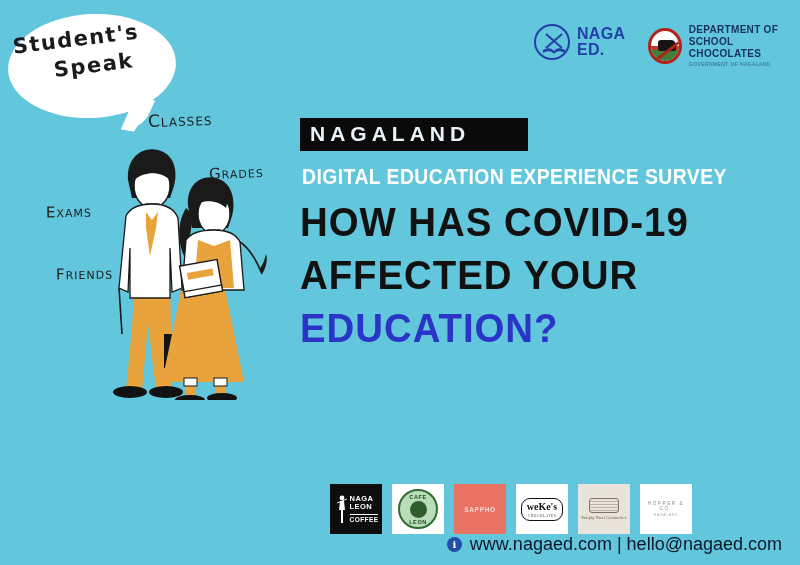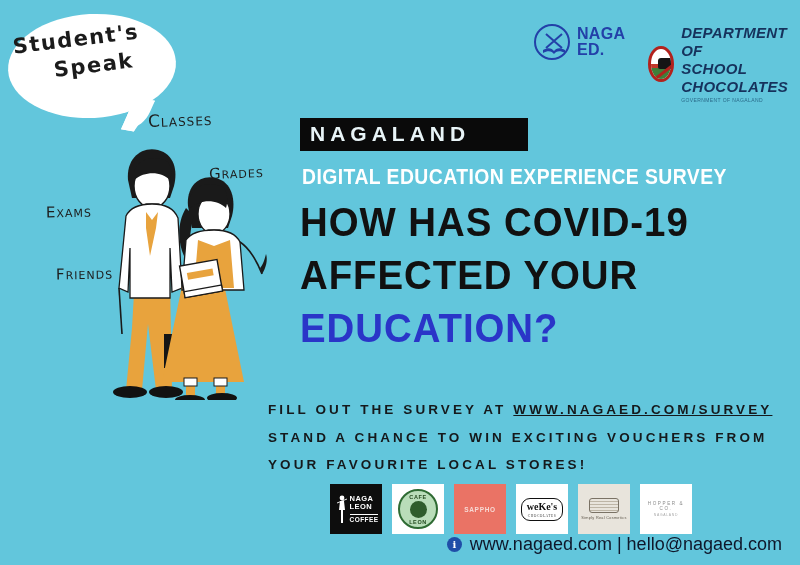--- a/index.html
+++ b/index.html
@@ -126,21 +126,21 @@
   
   .logo-nagaed { position:absolute; left:534px; top:24px; display:flex; align-items:center; gap:7px;}
   .nagaed-mark { width:36px; height:36px; border-radius:50%; border:2px solid #2340a8; position:relative; }
   .nagaed-txt { color:#2340a8; font-weight:bold; font-size:16px; line-height:1.0; letter-spacing:0.3px;}
   .logo-dept { position:absolute; left:648px; top:24px; display:flex; align-items:center; gap:7px;}
   .dept-seal { width:36px; height:36px; border-radius:50%; background:#ffffff; border:3px solid #b2221d; position:relative; overflow:hidden;}
   .seal-green{ position:absolute; left:0; bottom:0; width:100%; height:34%; background:#3f7f3a;}
   .seal-red{ position:absolute; left:0; bottom:34%; width:100%; height:14%; background:#c0392b;}
   .seal-bull{ position:absolute; left:7px; top:9px; width:18px; height:11px; background:#151515; border-radius:3px 5px 2px 2px;}
   .seal-slash{ position:absolute; left:-2px; top:16px; width:44px; height:2.5px; background:#b2221d; transform:rotate(-38deg);}
-  .dept-txt .t1{ color:#16325c; font-size:15px; font-weight:bold; letter-spacing:0.3px; line-height:1.2; display:block;font-style:italic;}
+  .dept-txt .t1{ color:#16325c; font-size:10px; font-weight:bold; letter-spacing:0.3px; line-height:1.2; display:block;}
   .dept-txt .t2{ color:#2a6b8a; font-size:5px; letter-spacing:0.4px; display:block; margin-top:1px;}
 
   
   .footer { position:absolute; right:18px; bottom:10px; display:flex; align-items:center; gap:8px; }
   .info-icon {
     width:15px; height:15px; border-radius:50%; background:#1f4ea8;
     color:#fff; font-size:10px; font-weight:bold;
     display:flex; align-items:center; justify-content:center;
     font-family:"DejaVu Serif", serif;
   }
@@ -234,27 +234,20 @@
   </div>
 
   <div class="nagaland-banner">NAGALAND</div>
   <div class="subtitle">DIGITAL EDUCATION EXPERIENCE SURVEY</div>
   <div class="headline">
     <span class="l">HOW HAS COVID-19</span>
     <span class="l">AFFECTED YOUR</span>
     <span class="l blue">EDUCATION?</span>
   </div>
 
-  <div class="cta">
-    <div>
-      <span>FILL OUT THE SURVEY  AT </span><span class="url">WWW.NAGAED.COM/SURVEY</span>
-    </div>
-    <div>STAND A CHANCE TO WIN  EXCITING VOUCHERS FROM</div>
-    <div>YOUR FAVOURITE LOCAL STORES!</div>
-  </div>
 
   <div class="sponsors">
 
     <div class="sp sp-coffee">
       <svg class="warrior" viewBox="0 0 12 30">
         <circle cx="6" cy="4" r="2.4" fill="#fff"></circle>
         <path d="M4 7 L8 7 L9 16 L7 16 L7 29 L5 29 L5 16 L3 16 Z" fill="#fff"></path>
         <path d="M1 9 L11 5" stroke="#fff" stroke-width="0.9"></path>
       </svg>
       <div class="txt">

